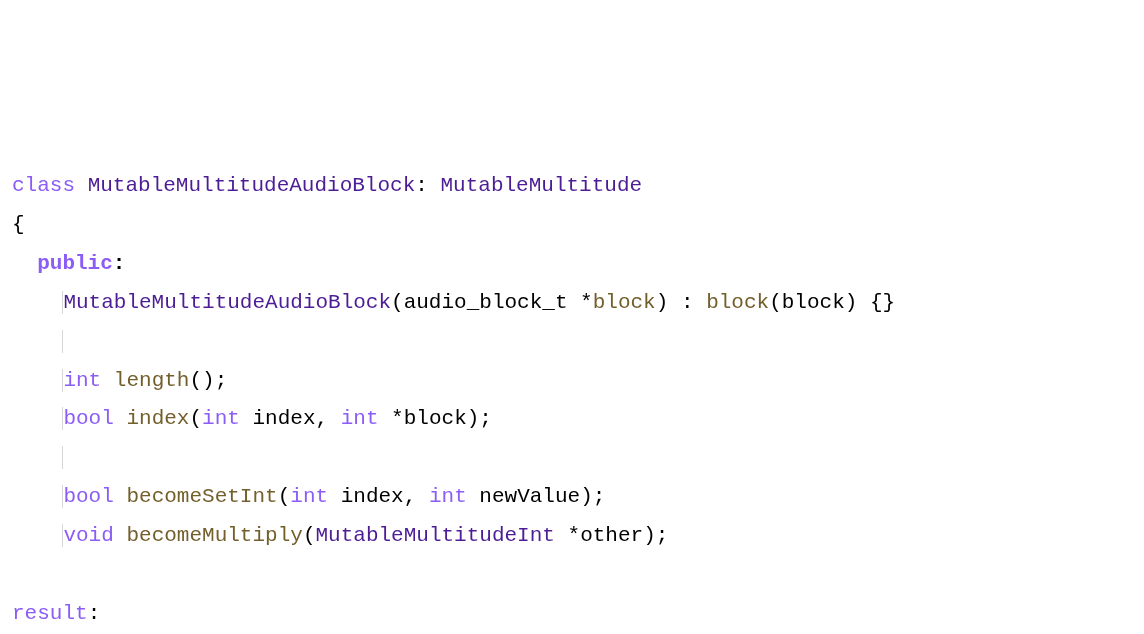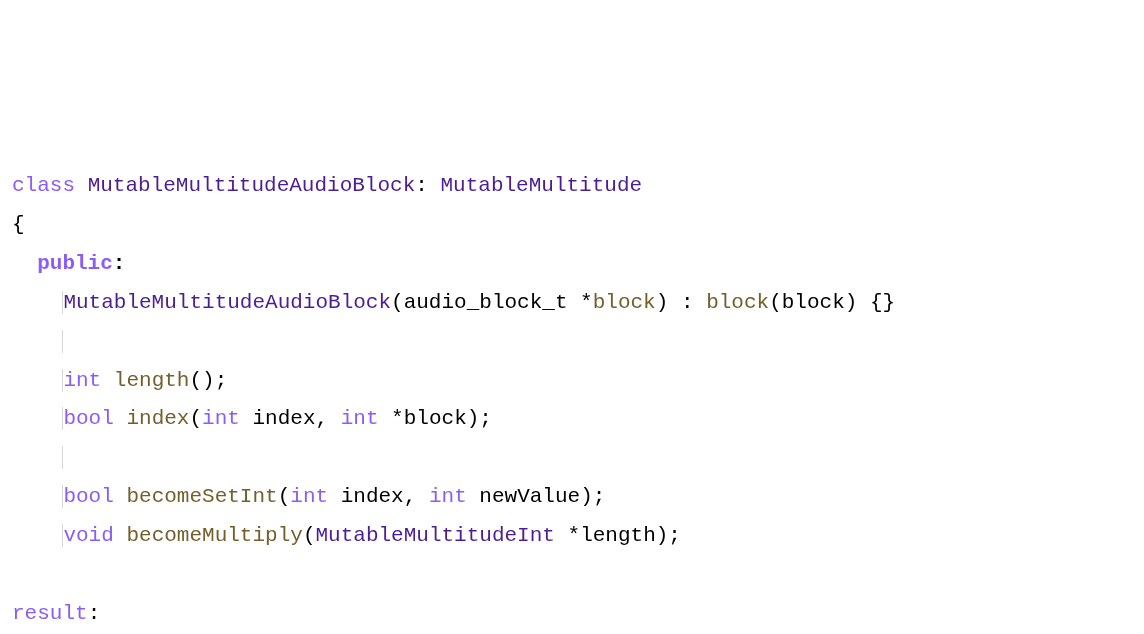--- a/index.html
+++ b/index.html
@@ -30,20 +30,20 @@
 
 <span><span class="kw">class</span> <span class="type">MutableMultitudeAudioBlock</span><span>: </span><span class="type">MutableMultitude</span></span>
 <span>{</span>
 <span class="indent1"><span class="kw">public</span><span>:</span></span>
 <span class="indent2 guide"><span class="type">MutableMultitudeAudioBlock</span><span>(audio_block_t *</span><span class="fn">block</span><span>) : </span><span class="fn">block</span><span>(block) {}</span></span>
 <span class="indent2 guide"> </span>
 <span class="indent2 guide"><span class="kw">int</span> <span class="fn">length</span><span>();</span></span>
 <span class="indent2 guide"><span class="kw">bool</span> <span class="fn">index</span><span>(</span><span class="kw">int</span><span> index, </span><span class="kw">int</span><span> *block);</span></span>
 <span class="indent2 guide"> </span>
 <span class="indent2 guide"><span class="kw">bool</span> <span class="fn">becomeSetInt</span><span>(</span><span class="kw">int</span><span> index, </span><span class="kw">int</span><span> newValue);</span></span>
-<span class="indent2 guide"><span class="kw">void</span> <span class="fn">becomeMultiply</span><span>(</span><span class="type">MutableMultitudeInt</span><span> *length);</span></span>
+<span class="indent2 guide"><span class="kw">void</span> <span class="fn">becomeMultiply</span><span>(</span><span class="type">MutableMultitudeInt</span><span> *other);</span></span>
 
 <span><span class="kw">result</span><span>:</span></span>
 
 
 
 
 
 
 </body></html>

